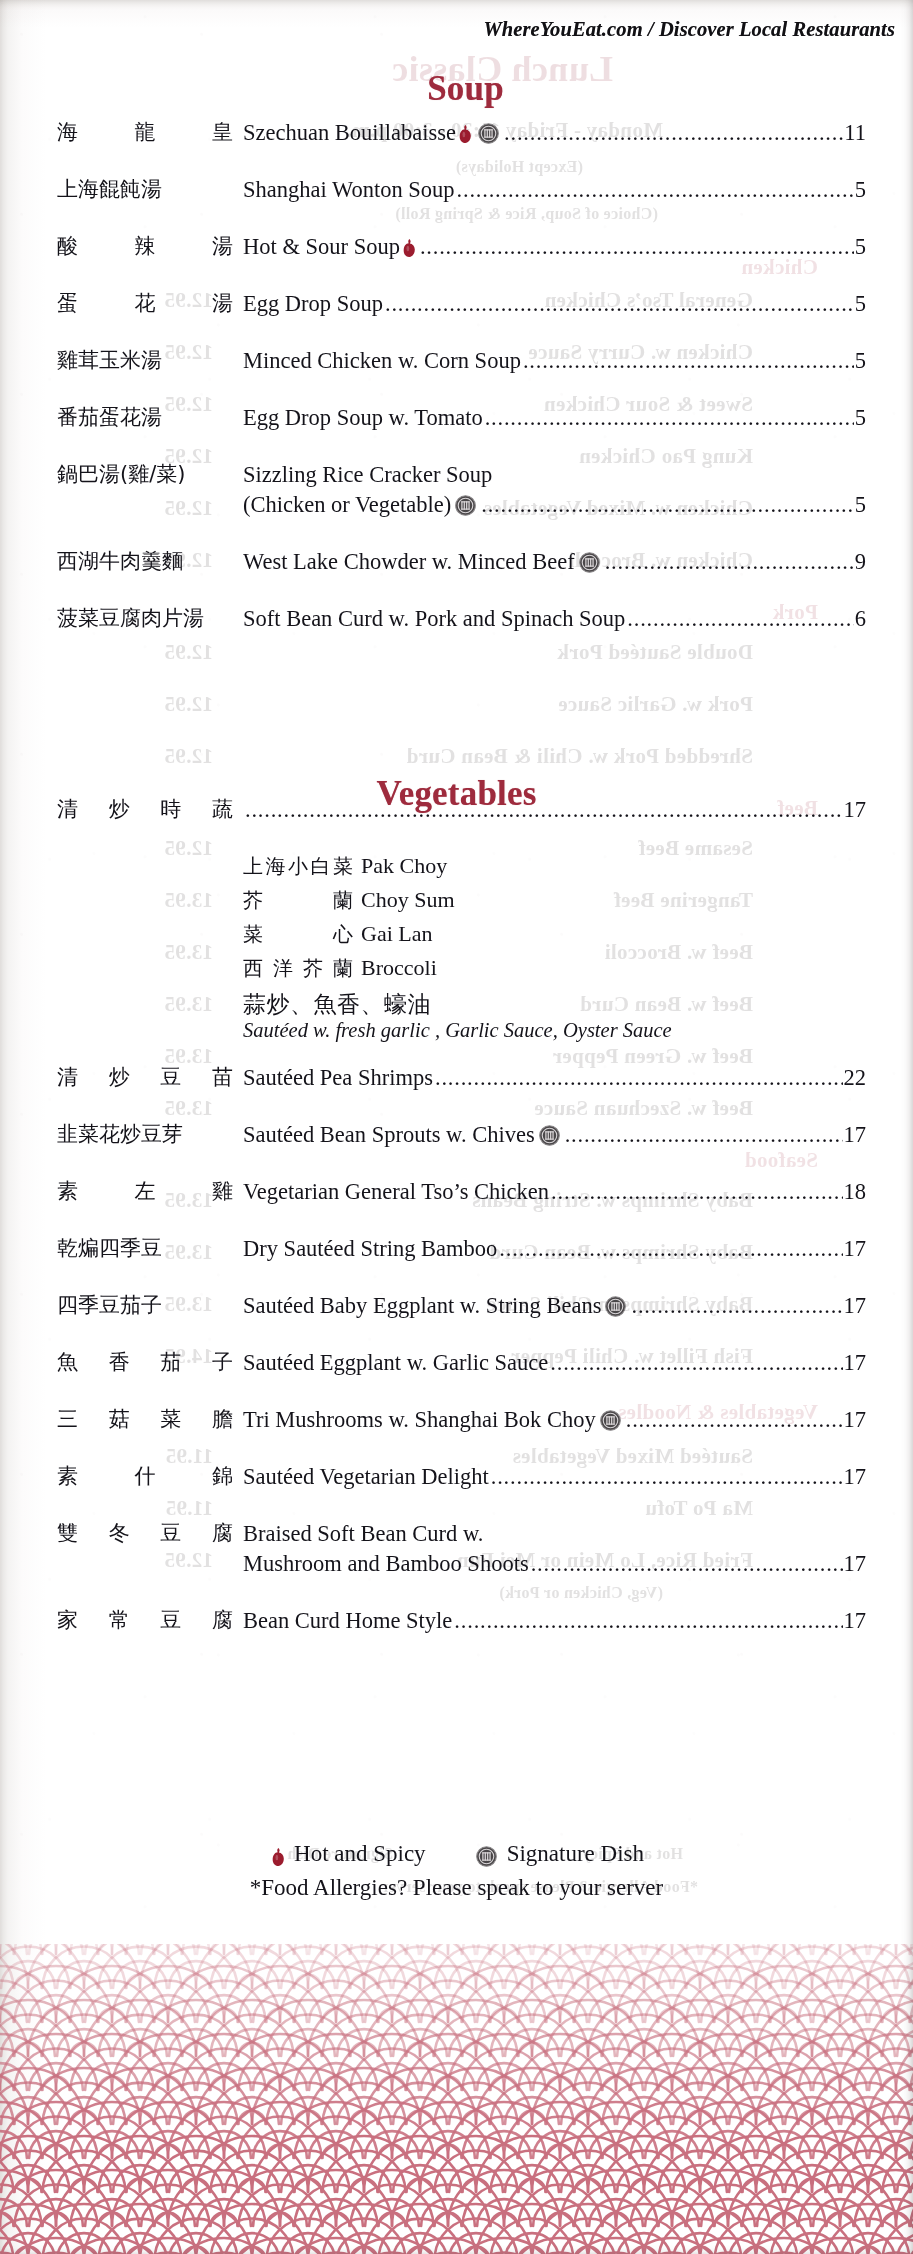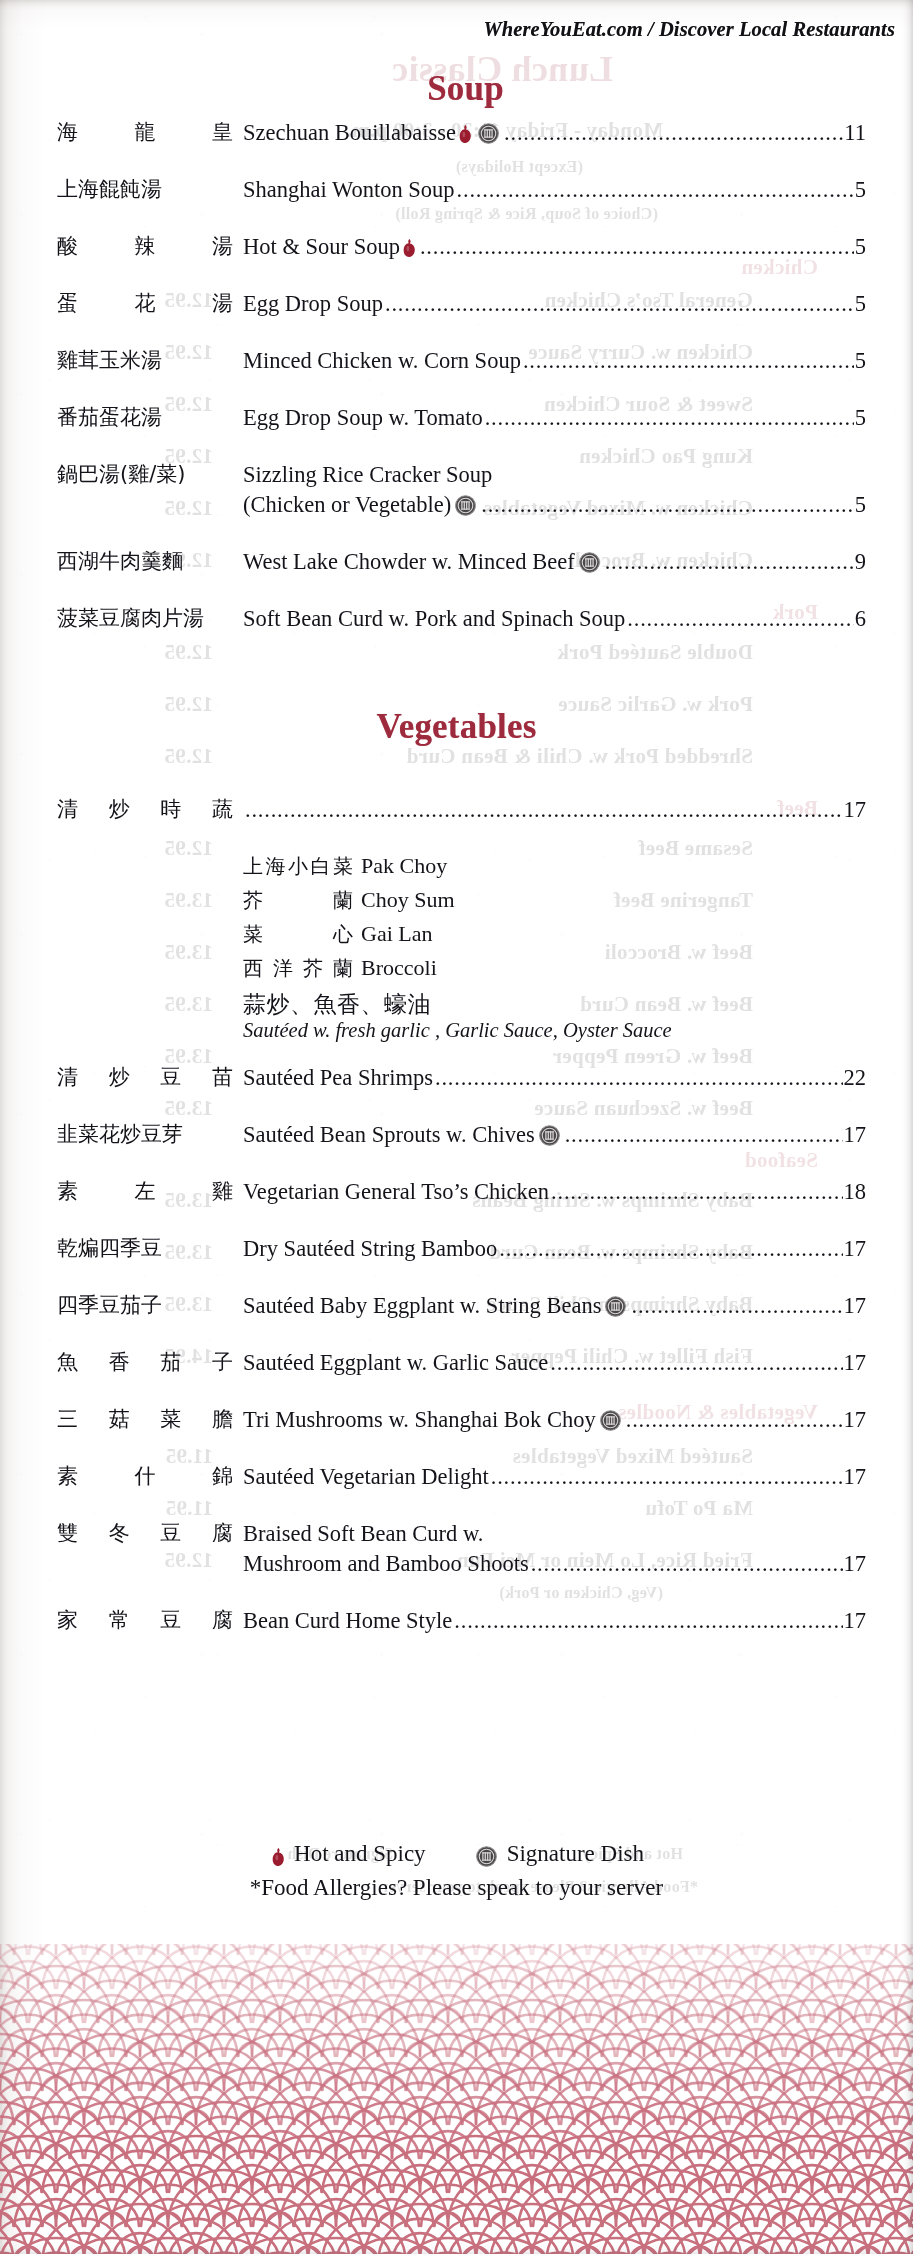--- a/index.html
+++ b/index.html
@@ -83,21 +83,21 @@
 
   .section-head {
     text-align: center;
     font-size: 35px;
     font-weight: bold;
     color: #9e2b3d;
     letter-spacing: .2px;
     text-shadow: 0 0 .7px rgba(158,43,61,.5);
   }
   #soup-head { position: absolute; top: 43px; left: 18px; right: 0; margin-top: 26px; }
-  #veg-head  { position: absolute; top: 707px; left: 0; right: 0; }
+  #veg-head  { position: absolute; top: 774px; left: 0; right: 0; }
 
   .menu-list { position: absolute; left: 0; width: 913px; }
   #soup-list { top: 118px; }
   #veg-list  { top: 795px; }
 
   .row {
     display: flex;
     align-items: flex-start;
     padding: 0 47px 0 57px;
     margin-bottom: 27px;

